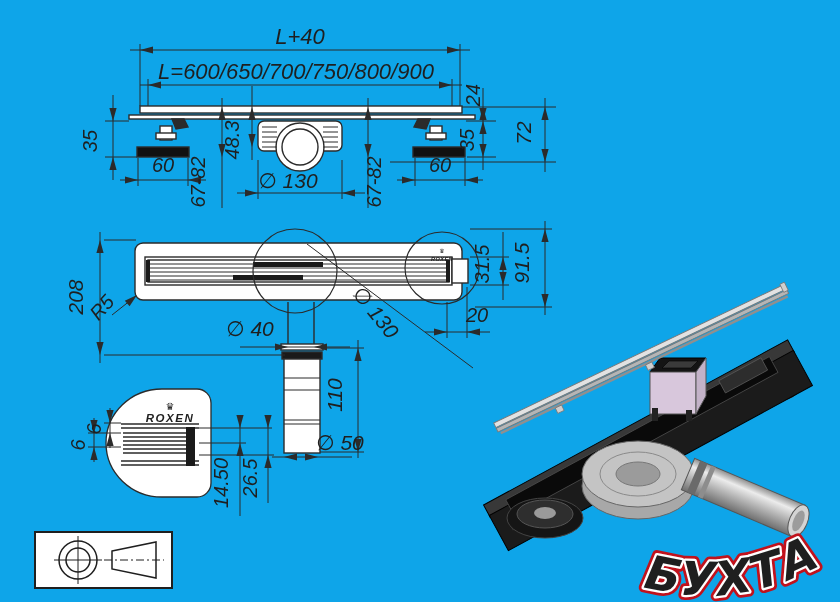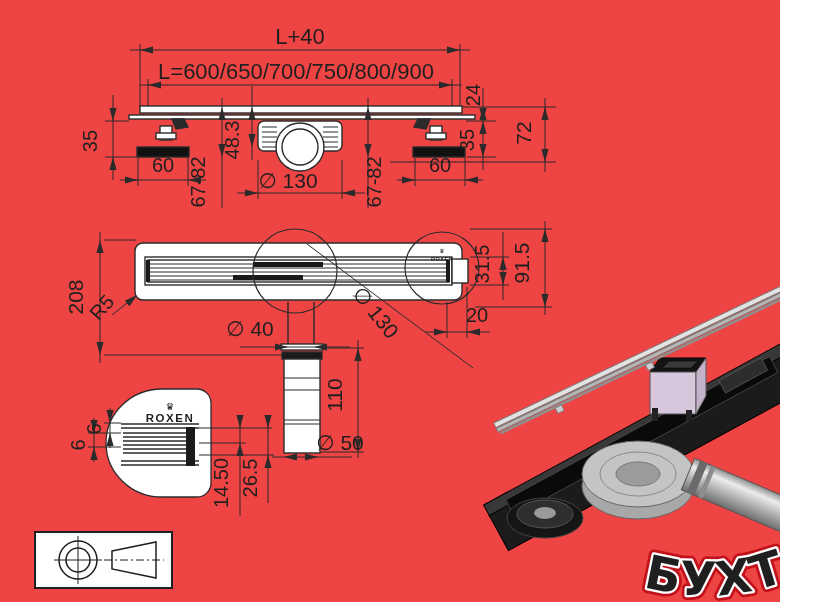--- a/index.html
+++ b/index.html
@@ -1,17 +1,17 @@
 <!DOCTYPE html>
 <html><head>
 <meta charset="utf-8">
 <style>
   html,body{margin:0;padding:0;background:#fff;}
-  #canvas{position:relative;width:780px;height:602px;background:#ef4444;overflow:hidden;
-          font-family:"Liberation Sans",sans-serif;}
+  #canvas{position:relative;width:840px;height:602px;background:#0ea5e9;overflow:hidden;
+          font-family:"Liberation Sans",sans-serif;font-style:italic;}
   svg{display:block;}
   text{fill:#1f1f1f;font-family:"Liberation Sans","DejaVu Sans",sans-serif;}
   .dim{font-size:20px;}
   .dim-lg{font-size:22px;}
   .dim-md{font-size:21px;}
   .brand-tiny{font-size:5.5px;font-weight:bold;letter-spacing:.5px;}
   .brand-sm{font-size:11.5px;font-weight:bold;letter-spacing:1.5px;}
   .logo-text{font-size:47px;font-weight:bold;letter-spacing:2px;
              font-family:"DejaVu Sans","Liberation Sans",sans-serif;}
 </style>

